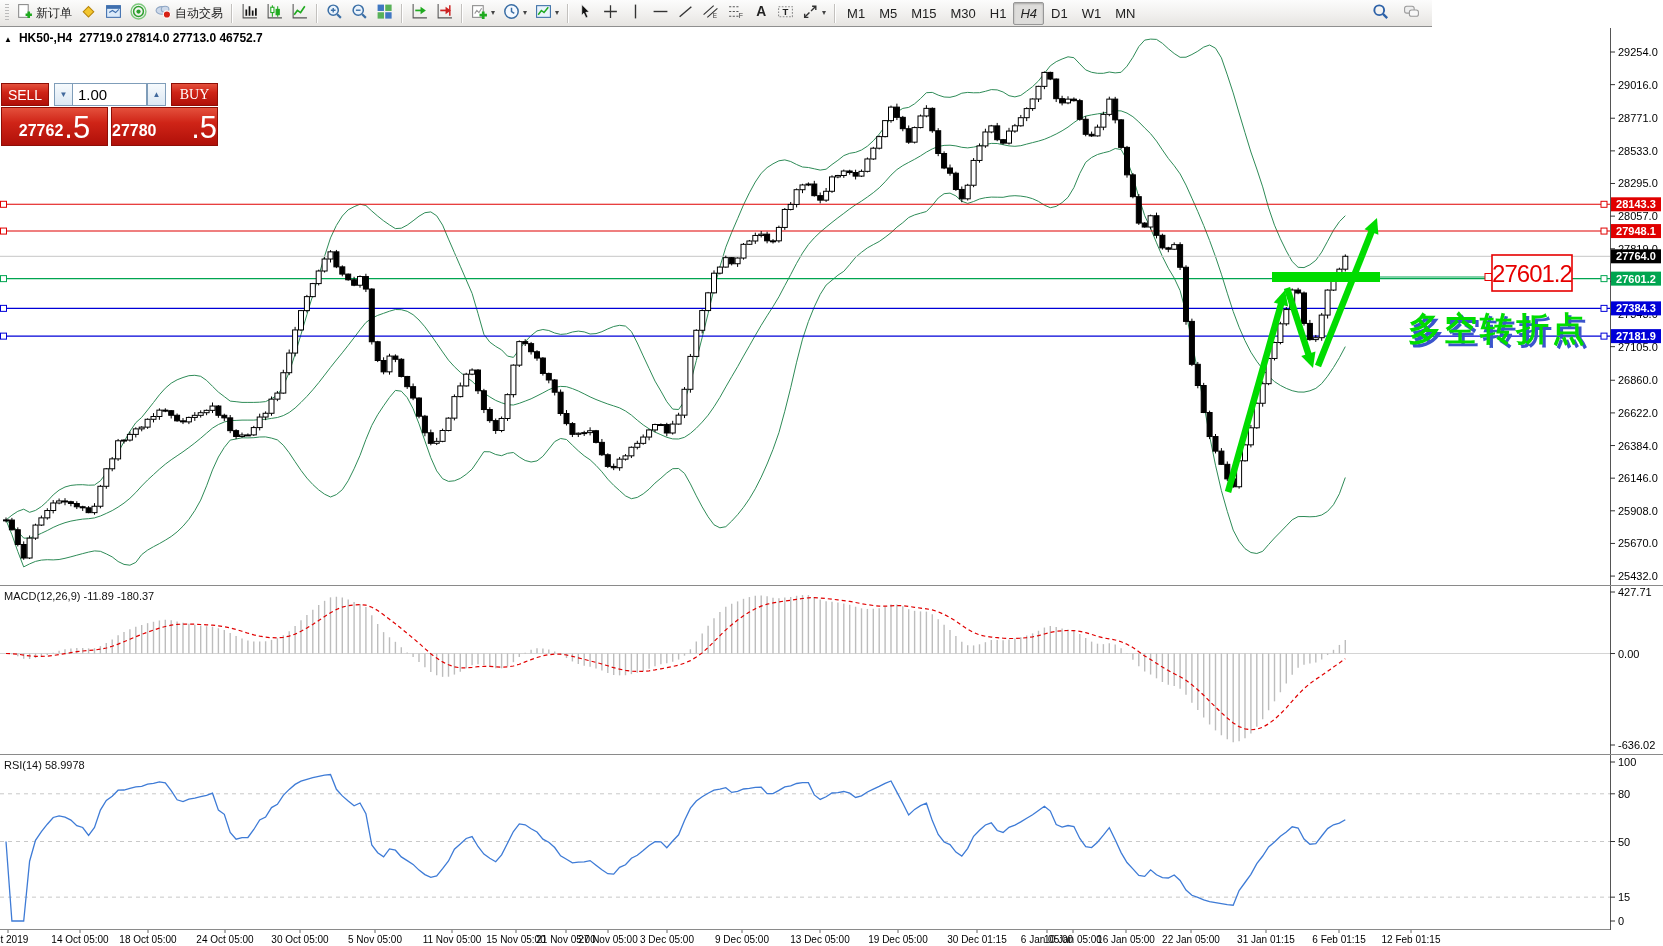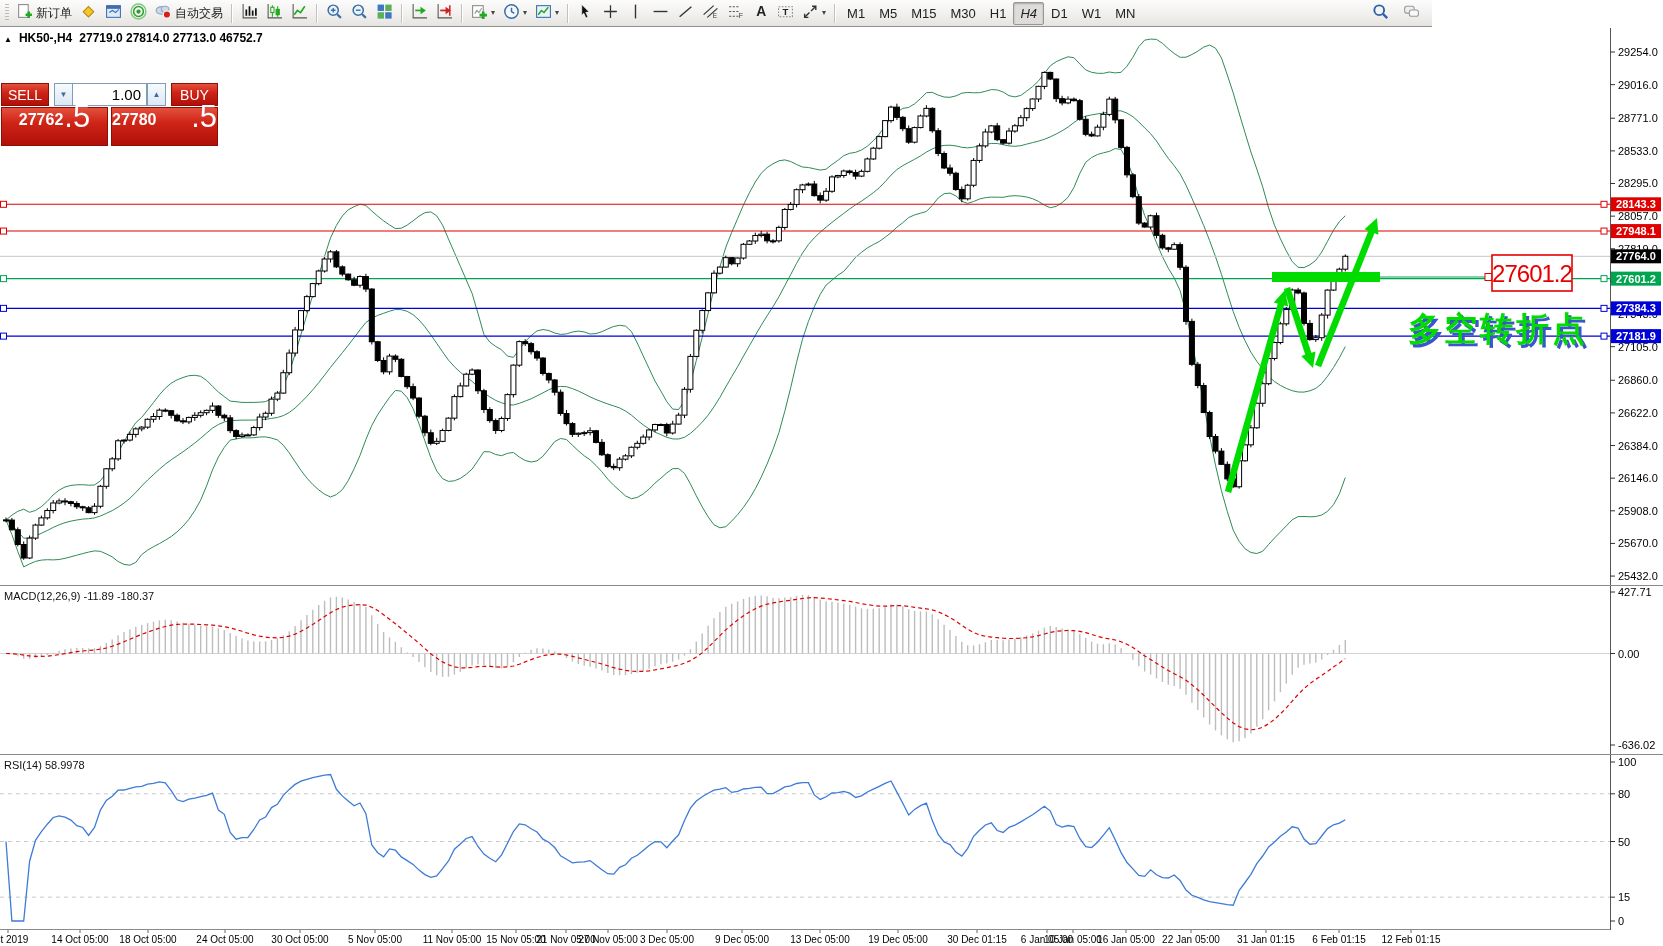--- a/index.html
+++ b/index.html
@@ -23,32 +23,32 @@
   #tb-right{margin-left:auto;display:flex;align-items:center;gap:6px;padding-right:6px;}
   
   #chart-header{position:absolute;left:4px;top:31px;z-index:6;font-size:12px;font-weight:700;color:#000;
     display:flex;gap:7px;align-items:baseline;white-space:nowrap;}
   #chart-header .tri{font-size:8px;font-weight:400;}
   #quote-panel{position:absolute;left:1px;top:47px;width:222px;height:63px;z-index:6;margin-top:36px;}
   #quote-panel *{box-sizing:border-box;}
   .qp-red{position:absolute;background:linear-gradient(180deg,#e4503c 0%,#cf2417 40%,#b01009 100%);
     border:1px solid #8e0e06;color:#fff;display:flex;align-items:center;justify-content:center;}
   #qp-sell{left:0;top:0;width:48px;height:23px;font-size:14px;font-weight:400;}
-  #qp-buy{left:170px;top:0;width:47px;height:23px;font-size:14px;}
+  #qp-buy{left:170px;top:0;width:47px;height:23px;font-size:14px;font-family:Liberation Serif, serif;}
   #qp-spin-dn{position:absolute;left:53px;top:0;width:19px;height:23px;border:1px solid #7f9db9;
     background:linear-gradient(180deg,#f6fafd,#dce8f3);color:#41699c;font-size:8px;
     display:flex;align-items:center;justify-content:center;}
   #qp-vol{position:absolute;left:72px;top:0;width:74px;height:23px;border:1px solid #7f9db9;border-left:none;
-    background:#fff;color:#000;font-size:15px;text-align:right;padding:0 5px;line-height:21px;}
+    background:#fff;color:#000;font-size:15px;padding:0 5px;line-height:21px;}
   #qp-spin-up{position:absolute;left:146px;top:0;width:19px;height:23px;border:1px solid #7f9db9;
     background:linear-gradient(180deg,#f6fafd,#dce8f3);color:#41699c;font-size:8px;
     display:flex;align-items:center;justify-content:center;}
   #qp-sell-price{left:0;top:24px;width:107px;height:39px;}
   #qp-buy-price{left:110px;top:24px;width:107px;height:39px;justify-content:space-between;}
-  .qp-price{align-items:flex-end;justify-content:center;padding-bottom:14px;gap:1px;}
+  .qp-price{align-items:flex-end;justify-content:center;padding-bottom:3px;gap:1px;}
   .qp-price .main{font-size:16px;font-weight:700;line-height:22px;}
   .qp-price .frac{font-size:31px;font-weight:400;line-height:28px;}
 </style>
 </head>
 <body>
 
 <svg id="chart-svg" width="1663" height="946" viewBox="0 0 1663 946" style="position:absolute;left:0;top:0;z-index:1;">
     <rect x="0" y="0" width="1663" height="946" fill="#fff"></rect>
     <line x1="0" y1="585.5" x2="1663" y2="585.5" stroke="#8a8a8a" stroke-width="1.2"></line>
     <line x1="0" y1="754.5" x2="1663" y2="754.5" stroke="#8a8a8a" stroke-width="1.2"></line>

